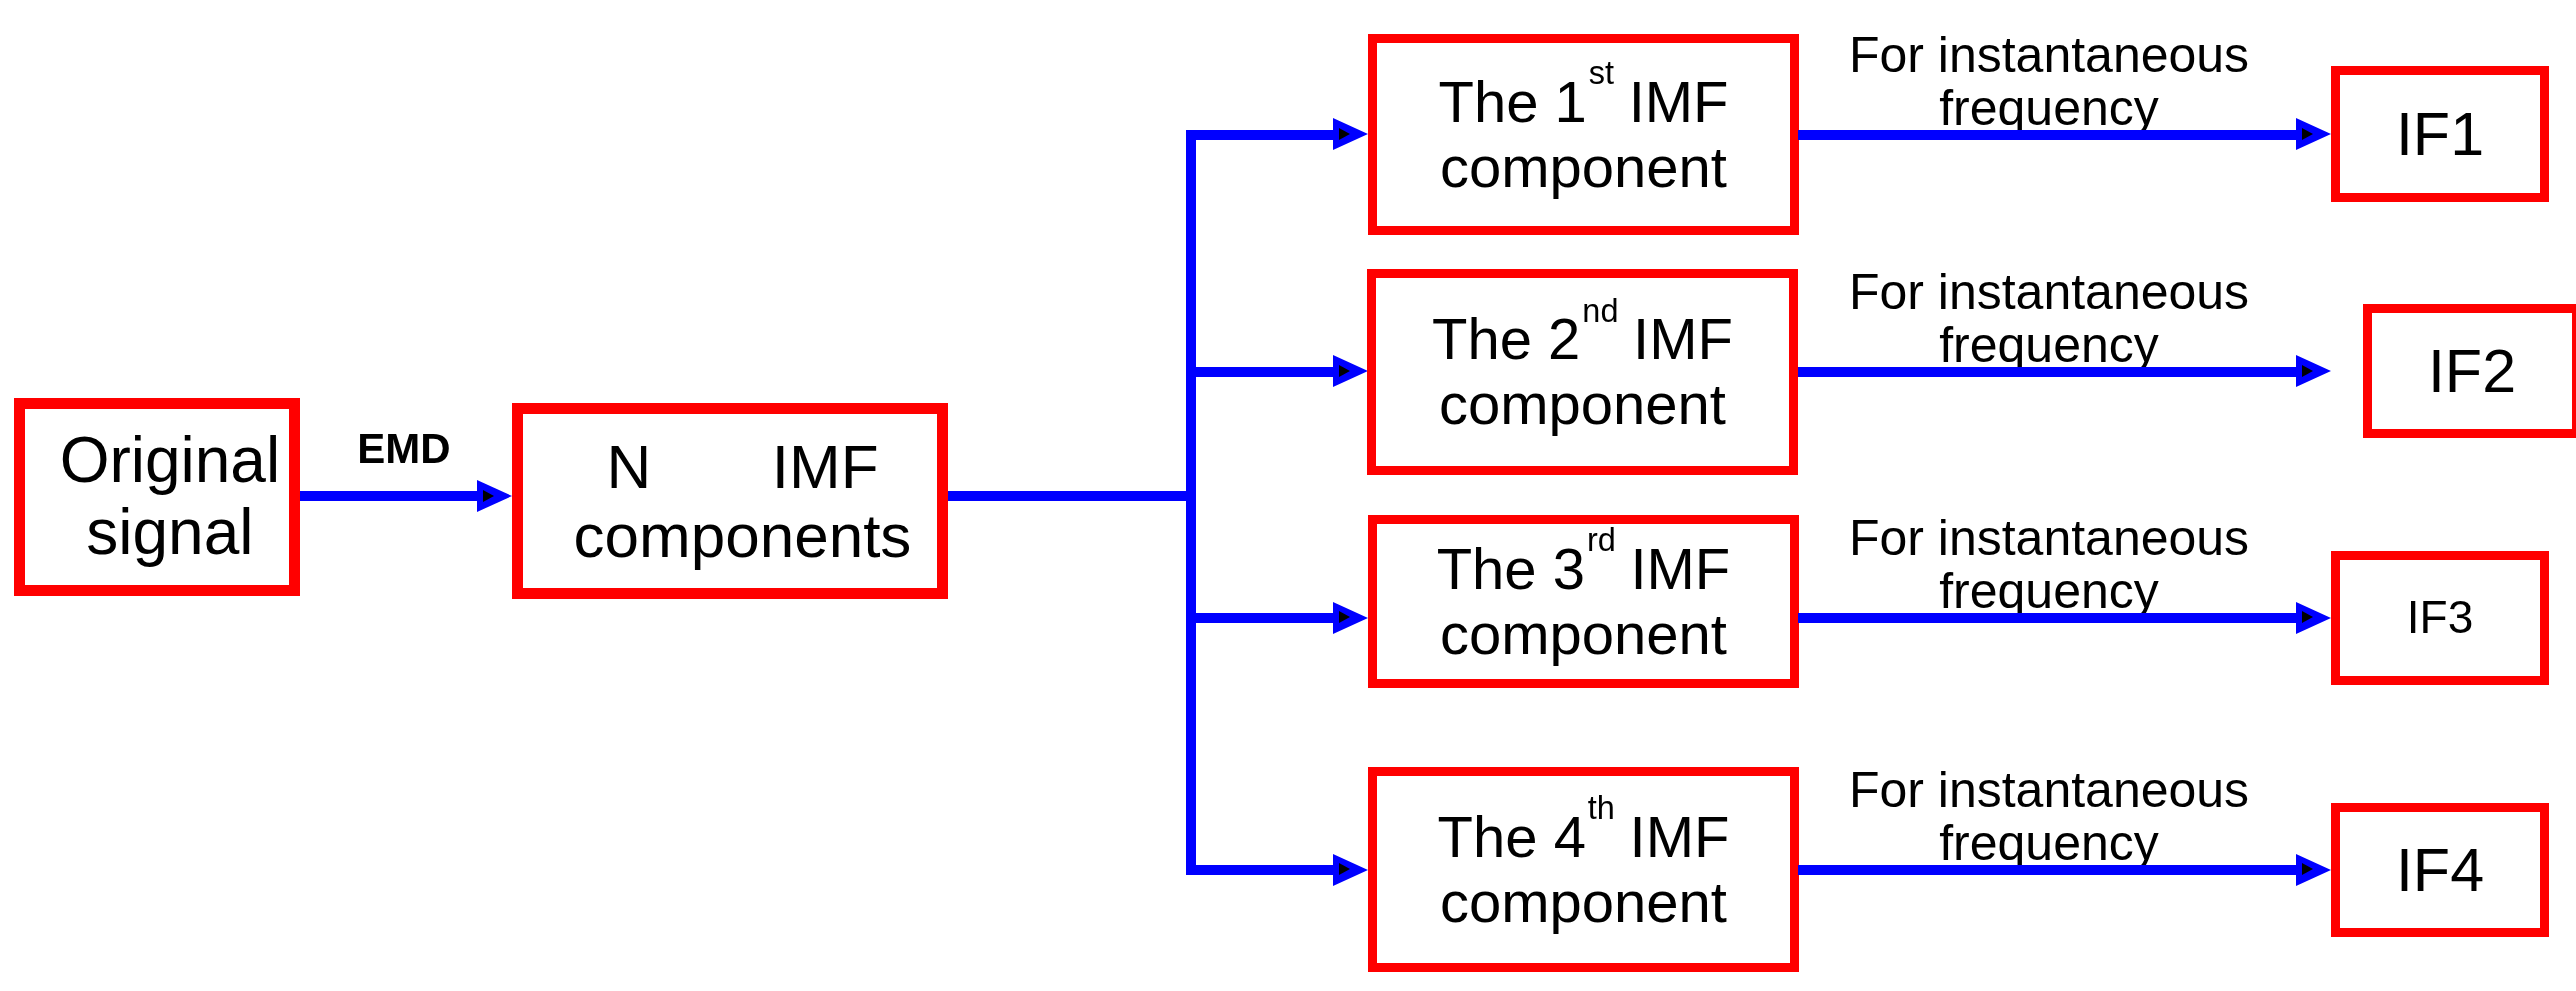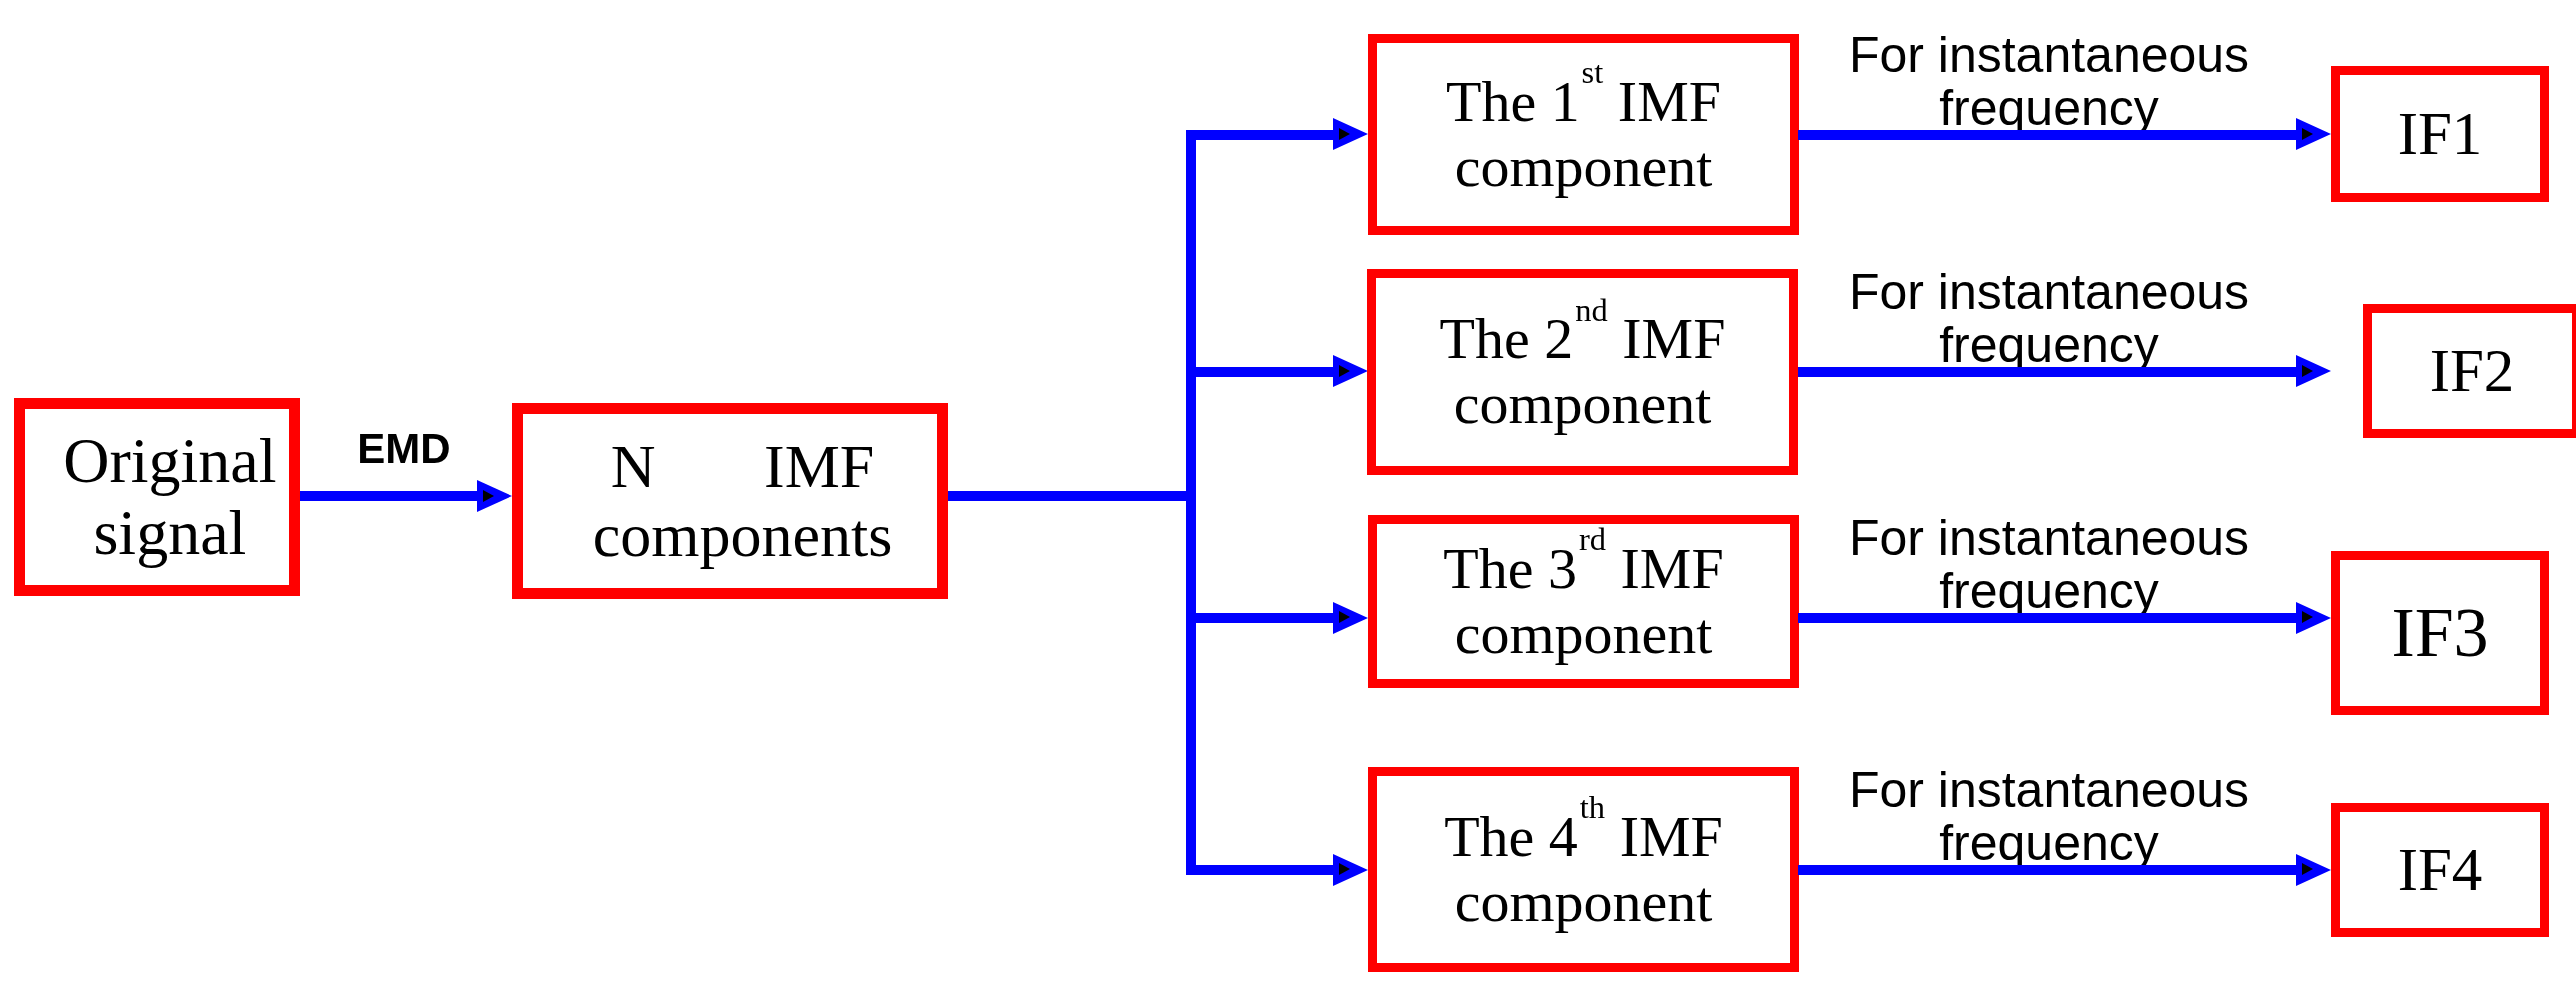--- a/index.html
+++ b/index.html
@@ -17,21 +17,21 @@
     background:#ffffff;
     display:flex;
     flex-direction:column;
     align-items:center;
     justify-content:center;
     text-align:center;
     box-sizing:border-box;
     line-height:1.12;
   }
   .rbox.thick{border-width:11.2px;padding-left:25px;}
-  .bline{white-space:pre;font-family:Liberation Serif, serif;}
+  .bline{white-space:pre;}
   sup.ord{
     font-size:0.56em;
     position:relative;
     top:-0.52em;
     margin-left:0.06em;
     margin-right:0.45em;
   }
   .hline{position:absolute;height:9.6px;background:#0000ff;}
   .vline{position:absolute;width:9.6px;background:#0000ff;border-radius:4.8px;}
   .ahead{
@@ -150,21 +150,21 @@
   <div class="hline" style="left:1798px;top:865px;width:498px;"></div>
   <div class="ahead" style="left:2296px;top:854px;"></div>
   <div class="ainner" style="left:2302px;top:863px;"></div>
 
   <div class="rbox" style="left:2331px;top:66px;width:218px;height:136px;font-size:61px;">
     <div class="bline">IF1</div>
   </div>
   <div class="rbox" style="left:2331px;top:304px;width:218px;height:134px;font-size:61px;margin-left:32px;">
     <div class="bline">IF2</div>
   </div>
-  <div class="rbox" style="left:2331px;top:551px;width:218px;height:164px;font-size:70px;">
+  <div class="rbox" style="left:2331px;top:551px;width:218px;height:134px;font-size:46px;">
     <div class="bline">IF3</div>
   </div>
   <div class="rbox" style="left:2331px;top:803px;width:218px;height:134px;font-size:61px;">
     <div class="bline">IF4</div>
   </div>
 
 </div>
 
 
 </body></html>

